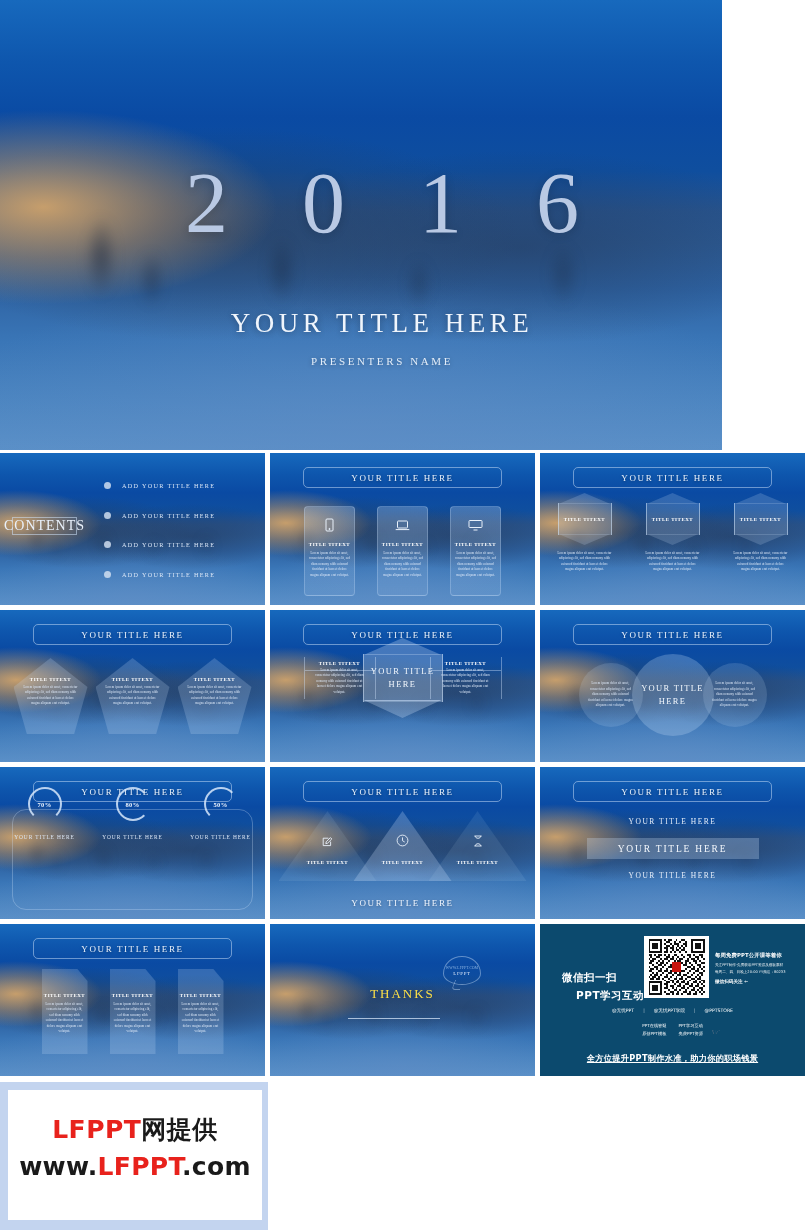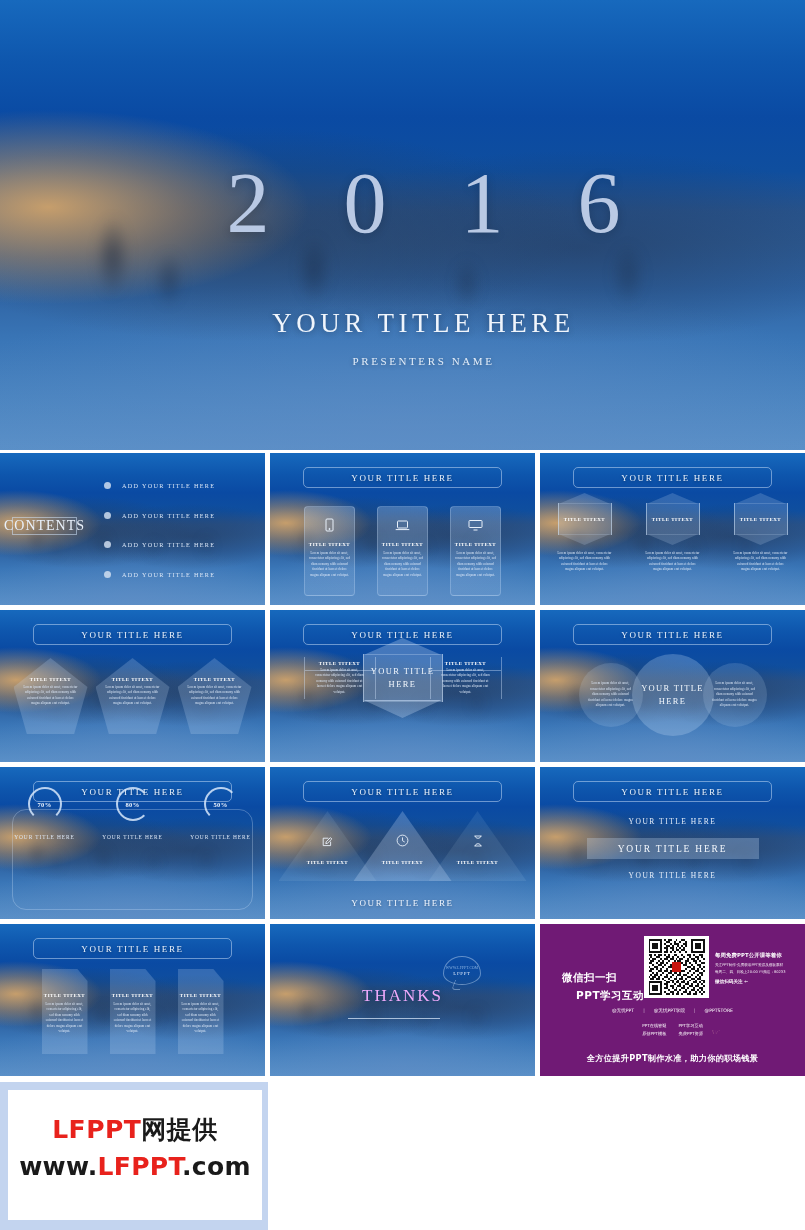--- a/index.html
+++ b/index.html
@@ -29,21 +29,21 @@
       radial-gradient(ellipse 3% 13% at 14% 57%, rgba(22,34,55,.55), rgba(22,34,55,0) 70%),
       radial-gradient(ellipse 2.5% 9% at 21% 62%, rgba(22,34,55,.4), rgba(22,34,55,0) 70%),
       radial-gradient(ellipse 3% 11% at 39% 60%, rgba(22,34,55,.4), rgba(22,34,55,0) 70%),
       radial-gradient(ellipse 2.5% 8% at 58% 63%, rgba(25,40,62,.35), rgba(25,40,62,0) 70%),
       radial-gradient(ellipse 3% 10% at 78% 61%, rgba(25,40,62,.35), rgba(25,40,62,0) 70%);
     filter: blur(6px);
   }
 
   
   #hero {
-    position: relative; width: 805px; height: 450px; overflow: hidden; padding-left: 42px;
+    position: relative; width: 722px; height: 450px; overflow: hidden; padding-left: 42px;
   }
   .hero-inner {
     position: relative; z-index: 2; height: 100%;
     display: flex; flex-direction: column; align-items: center;
   }
   .year {
     margin-top: 160px;
     font-size: 86px; letter-spacing: 74px; text-indent: 74px;
     color: #b9c9e4; font-weight: 400; line-height: 1;
     text-shadow: 0 2px 10px rgba(0,0,0,.18);
@@ -223,38 +223,38 @@
     width: 46px; height: 85px; position: relative;
     background: rgba(198,220,246,.22);
     clip-path: polygon(0 0, 78% 0, 100% 14%, 100% 100%, 0 100%);
     display: flex; flex-direction: column; align-items: center; padding-top: 24px;
   }
   .fold .lorem { width: 40px; text-align: center; margin-top: 4px; }
 
   
   .thanks {
     position: absolute; left: 0; right: 0; top: 62px; text-align: center;
-    font-size: 17px; letter-spacing: 2px; color: #f0abfc; text-shadow: 0 1px 6px rgba(0,0,0,.3);
+    font-size: 13px; letter-spacing: 2px; color: #fde047; text-shadow: 0 1px 6px rgba(0,0,0,.3);
   }
   .thanks-rule { position: absolute; left: 78px; width: 92px; top: 94px; height: 1px; background: rgba(225,238,253,.7); }
   .bubble {
     position: absolute; right: 54px; top: 32px; width: 38px; height: 29px;
     border: 1px solid rgba(200,222,247,.45); border-radius: 50% 50% 50% 50%/60% 60% 40% 40%;
     display: flex; flex-direction: column; align-items: center; justify-content: center;
   }
   .bubble::after {
     content:""; position:absolute; left: 9px; bottom: -6px; width: 8px; height: 9px;
     border-left: 1px solid rgba(200,222,247,.45); border-bottom: 1px solid rgba(200,222,247,.45);
     transform: skewX(-22deg); border-radius: 0 0 0 4px;
   }
   .bubble .u { font-size: 3.6px; color: #8fb6e4; letter-spacing: .2px; }
   .bubble .n { font-size: 5px; color: #dfeafa; letter-spacing: .6px; margin-top: 1px; }
 
   
-  .promo { background: #701a75; position: relative; overflow: hidden; }
+  .promo { background: #0c4a6e; position: relative; overflow: hidden; }
   .promo .lcol {
     position: absolute; left: 22px; top: 44px; color: #fff;
     font-family: "DejaVu Sans", sans-serif; font-weight: bold; line-height: 1.75;
   }
   .promo .lcol div { font-size: 10.5px; letter-spacing: .5px; }
   .promo .lcol div:last-child { margin-left: 14px; }
   .qr { position: absolute; left: 104px; top: 12px; width: 65px; height: 62px; background: #fff; padding: 3px; }
   .qr svg { display: block; width: 100%; height: 100%; }
   .rcol { position: absolute; left: 175px; top: 28px; right: 5px; color: #fff;
           font-family: "DejaVu Sans", sans-serif; }
@@ -268,21 +268,21 @@
   .handles i { opacity: .6; font-style: normal; }
   .minirows {
     position: absolute; left: 0; right: 0; top: 99px; display: flex; flex-direction: column;
     align-items: center; gap: 3px; color: #fff; font-family: "DejaVu Sans", sans-serif; font-size: 4.2px;
   }
   .minirows div { display: flex; gap: 12px; }
   .cursor { position: absolute; left: 172px; top: 103px; font-size: 9px; color: #f2b8b5; }
   .tagline {
     position: absolute; left: 0; right: 0; bottom: 12px; text-align: center;
     color: #fff; font-family: "DejaVu Sans", sans-serif; font-weight: bold;
-    font-size: 8.2px; letter-spacing: .3px;
+    font-size: 8.2px; letter-spacing: .3px; text-decoration: underline;
   }
 
   
   #wm {
     position: absolute; left: 0; top: 1082px; width: 268px; height: 148px;
     background: #c3d4ef; padding: 8px 6px 10px 8px;
   }
   .wm-inner {
     width: 100%; height: 100%; background: #fff;
     display: flex; flex-direction: column; align-items: center; justify-content: flex-start;

